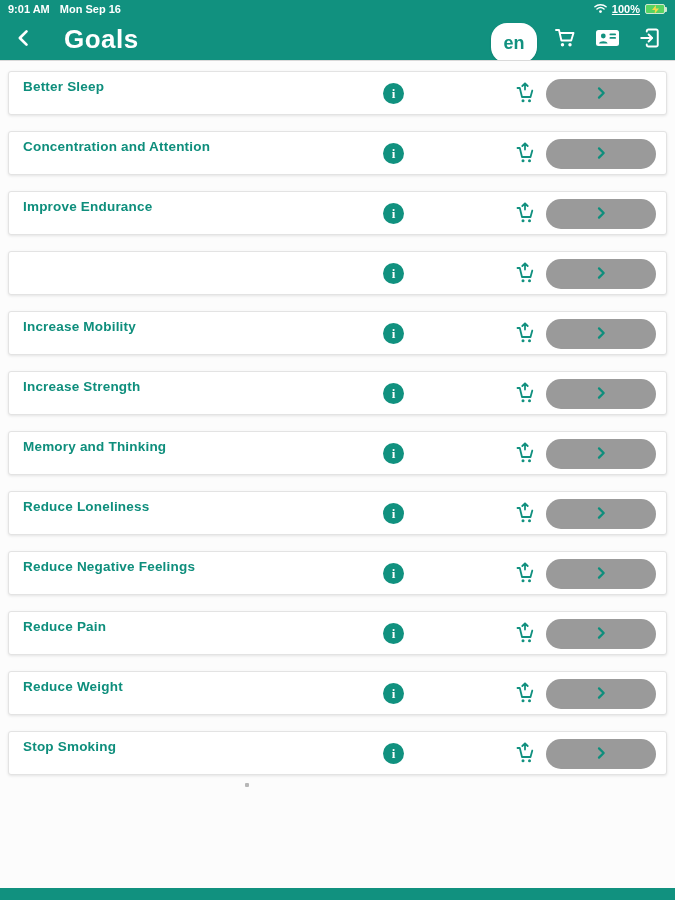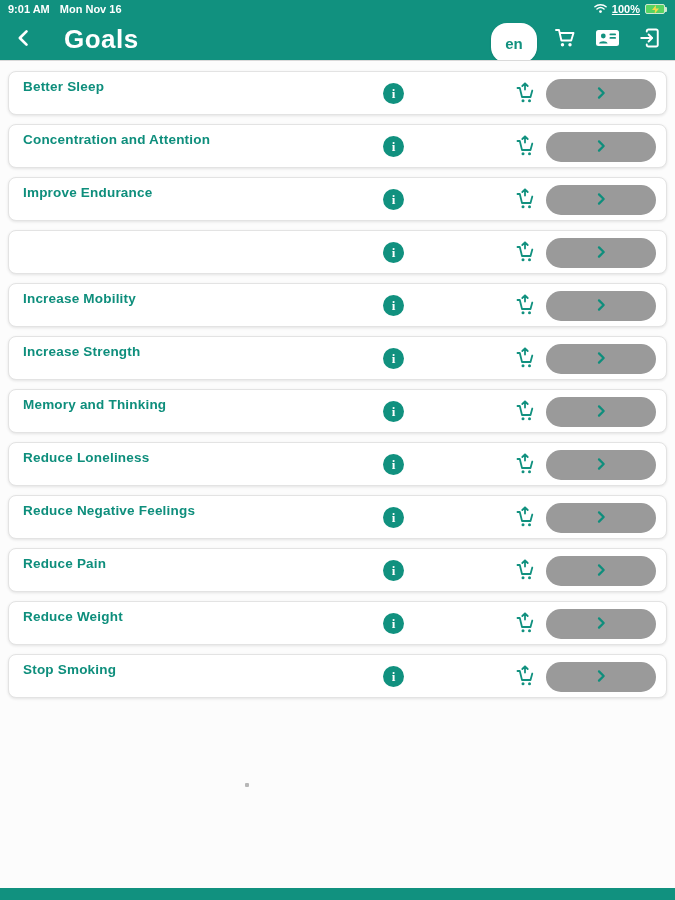--- a/index.html
+++ b/index.html
@@ -38,35 +38,35 @@
     height:42px;background:var(--teal);display:flex;align-items:center;
     padding:0 12px;flex:0 0 auto;position:relative;
   }
   .back-btn{background:none;border:none;cursor:pointer;display:flex;align-items:center;padding:2px;}
   .header-title{
     color:#fff;font-size:26px;font-weight:800;margin-left:28px;letter-spacing:.5px;
   }
   .header-actions{margin-left:auto;display:flex;align-items:center;gap:14px;}
   .lang-pill{
     width:46px;height:40px;background:#fff;border:none;border-radius:16px;
-    color:var(--teal);font-weight:800;font-size:15px;cursor:pointer;
+    color:var(--teal);font-weight:800;font-size:18px;cursor:pointer;
     display:flex;align-items:center;justify-content:center;
     position:relative;top:4px;box-shadow:0 1px 2px rgba(0,0,0,.15);
     font-family:"Liberation Sans","DejaVu Sans",sans-serif;
   }
   .hdr-icon-btn{background:none;border:none;cursor:pointer;display:flex;align-items:center;padding:2px;}
 
   
   .content{
     flex:1 1 auto;background:#FCFCFC;border-top:1px solid #d9d9d9;
     padding:10px 8px 0 8px;position:relative;
   }
   .goal-card{
-    position:relative;height:44px;margin-bottom:9px;background:#fff;
-    border:1px solid var(--card-border);border-radius:8px;
+    position:relative;height:44px;margin-bottom:16px;background:#fff;
+    border:1px solid var(--card-border);border-radius:3px;
     box-shadow:0 1px 3px rgba(0,0,0,.10);
   }
   .goal-title{
     position:absolute;left:14px;top:7px;
     color:var(--goal-text);font-size:13.5px;font-weight:700;letter-spacing:.2px;
     white-space:nowrap;
   }
   .info-btn{
     position:absolute;left:374px;top:11px;width:21px;height:21px;
     border:none;border-radius:50%;background:var(--teal);color:#fff;cursor:pointer;
@@ -94,21 +94,21 @@
   }
 </style>
 </head>
 <body>
 
 <div class="app">
 
   <div class="status-bar">
     <div class="status-left">
       <span>9:01 AM</span>
-      <span>Mon Nov 16</span>
+      <span>Mon Sep 16</span>
     </div>
     <div class="status-right">
       <span>
         <svg width="13" height="11" viewBox="0 0 14 11">
           <path d="M1 3.6 C4.4 0.6 9.6 0.6 13 3.6" fill="none" stroke="#fff" stroke-width="1.6" stroke-linecap="round"></path>
           <path d="M3.2 6 C5.5 4.1 8.5 4.1 10.8 6" fill="none" stroke="#fff" stroke-width="1.6" stroke-linecap="round"></path>
           <circle cx="7" cy="8.8" r="1.5" fill="#fff"></circle>
         </svg>
       </span>
       <span>100%</span>

